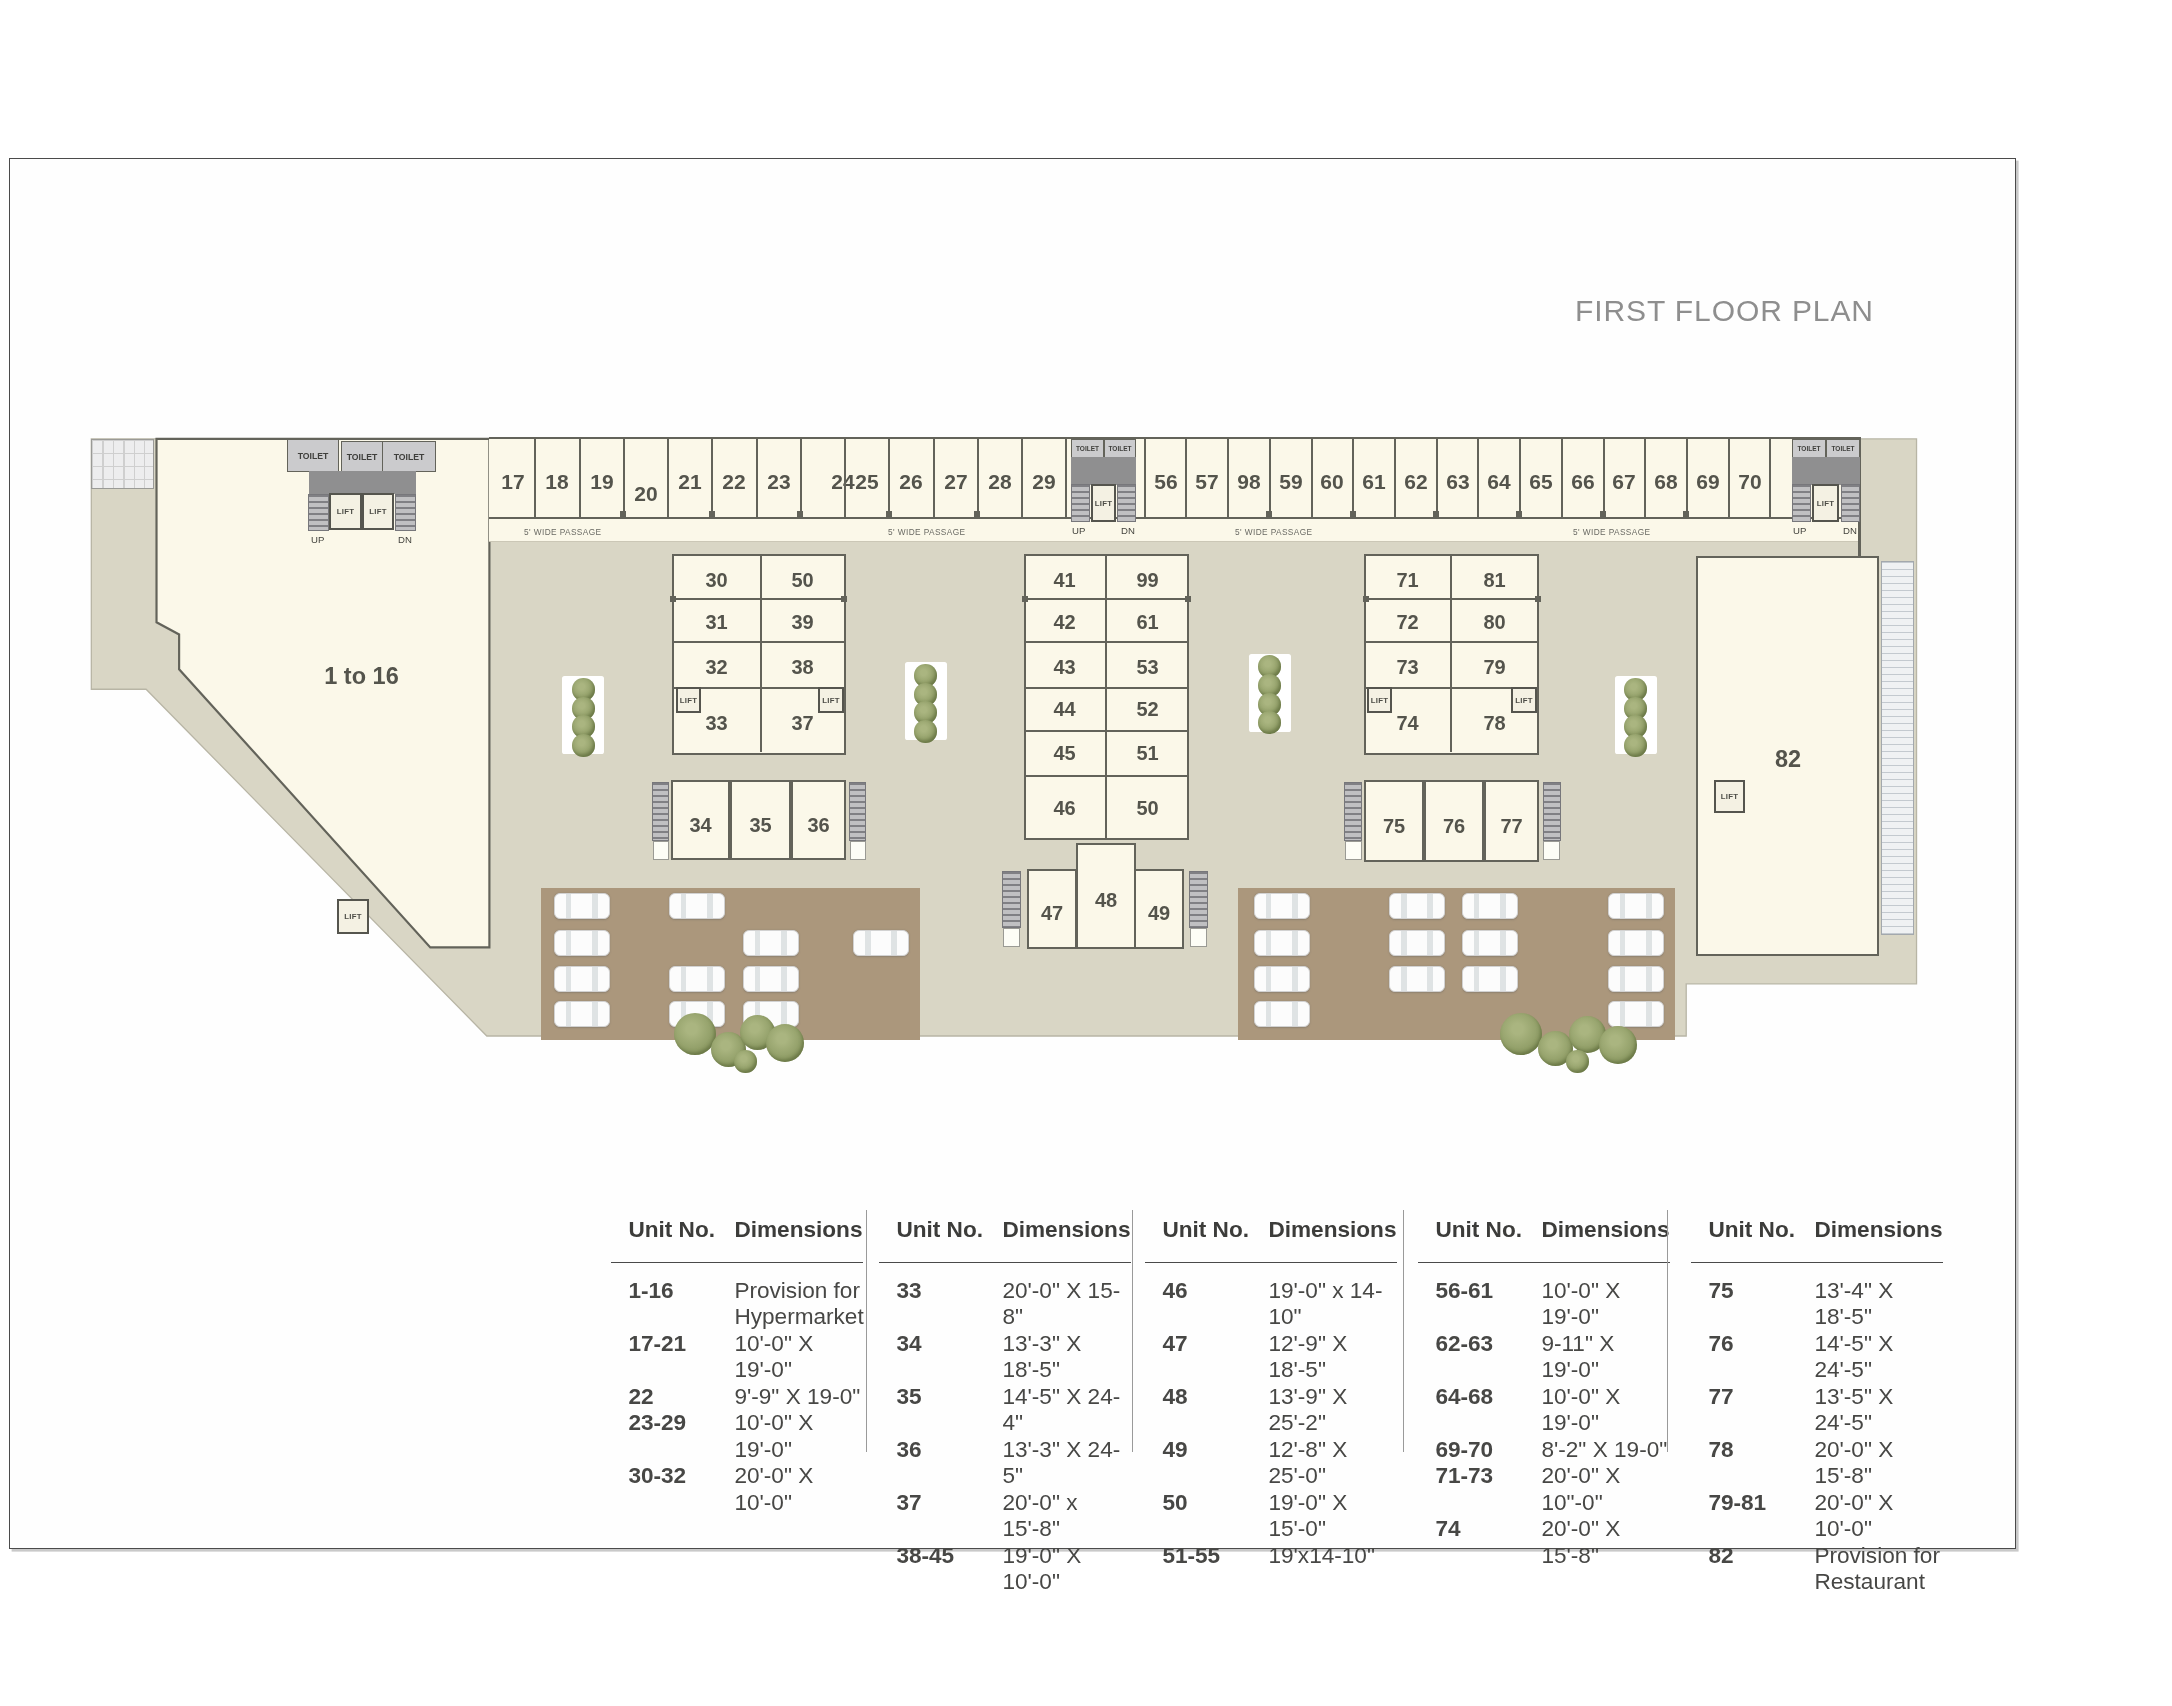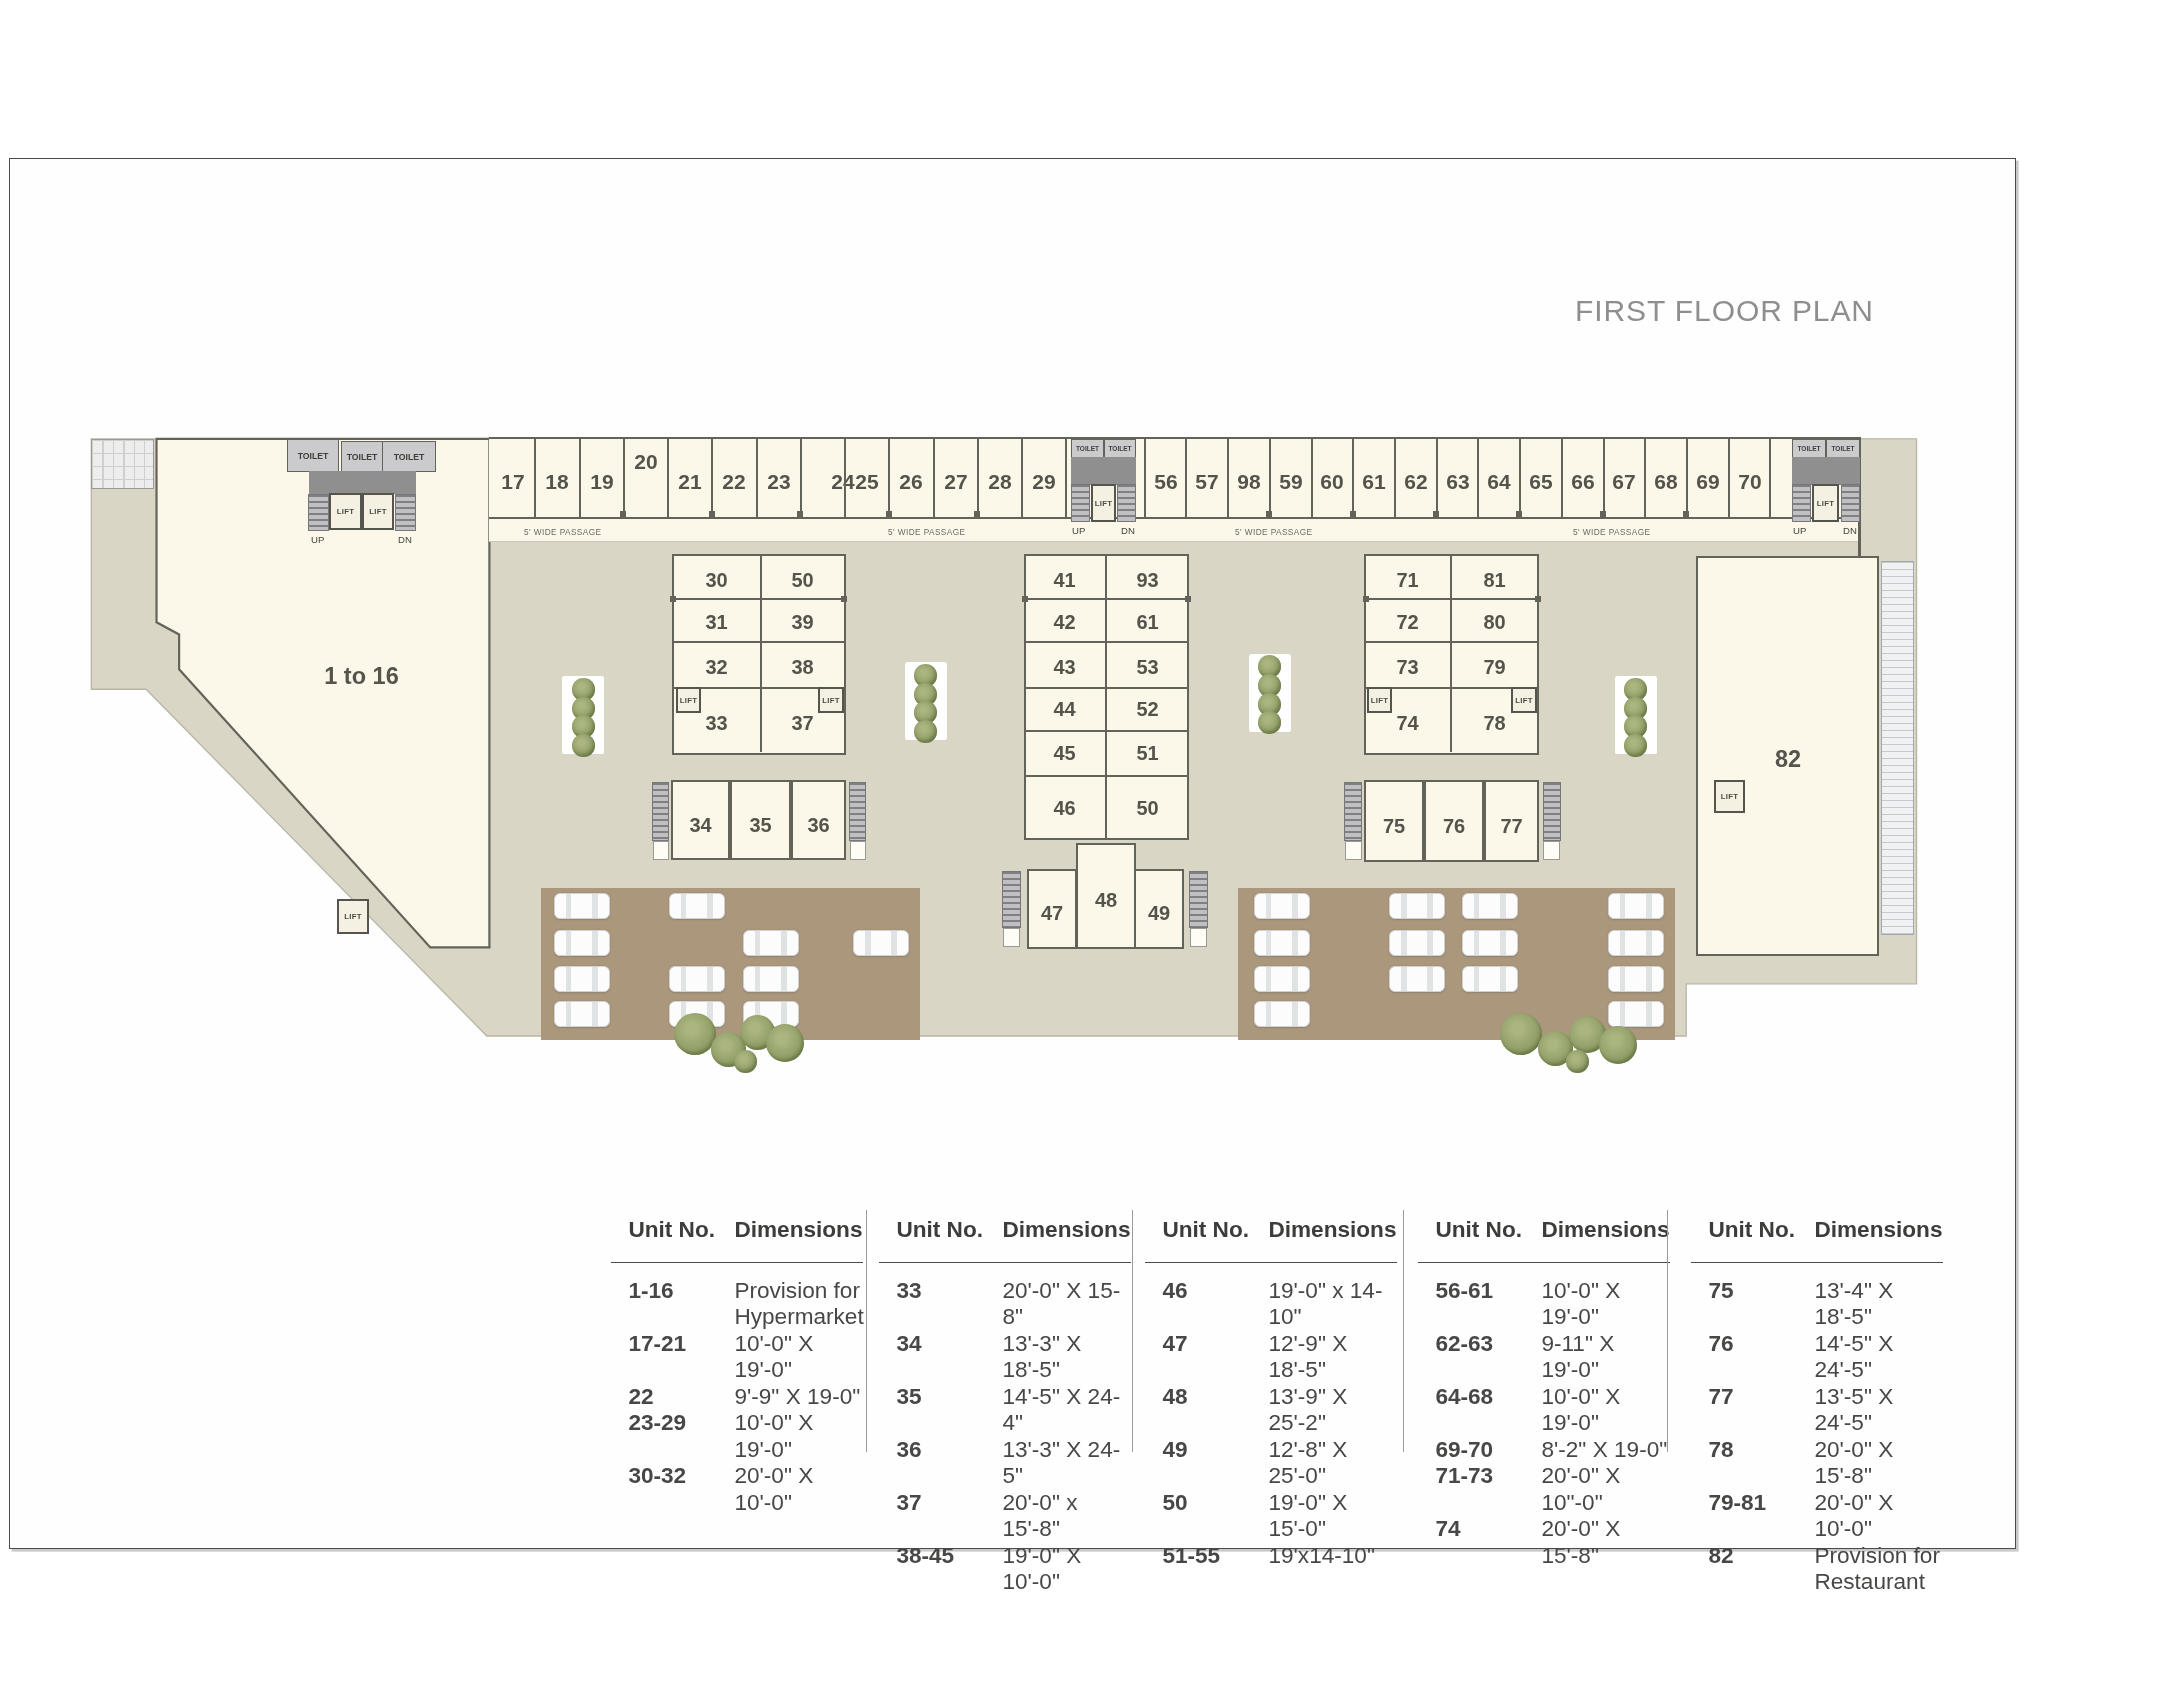--- a/index.html
+++ b/index.html
@@ -54,21 +54,21 @@
       <div class="abs band" style="left: 489px; top: 437px; width: 1371px; height: 105px;"></div>
       <div class="abs wall" style="left: 489px; top: 517px; width: 1371px; height: 2.2px;"></div>
       <div class="abs wall" style="left: 1858px; top: 437px; width: 2.6px; height: 119px;"></div>
       <div class="abs unit-lbl" style="left: 491px; top: 468px; width: 44px; height: 28px;">17</div>
       <div class="abs wall" style="left: 534px; top: 439px; width: 1.7px; height: 78px;"></div>
       <div class="abs unit-lbl" style="left: 535px; top: 468px; width: 44px; height: 28px;">18</div>
       <div class="abs wall" style="left: 579px; top: 439px; width: 1.7px; height: 78px;"></div>
       <div class="abs unit-lbl" style="left: 580px; top: 468px; width: 44px; height: 28px;">19</div>
       <div class="abs wall" style="left: 623px; top: 439px; width: 1.7px; height: 78px;"></div>
       <div class="abs wall" style="left: 620px; top: 511px; width: 6px; height: 6px;"></div>
-      <div class="abs unit-lbl" style="left: 624px; top: 448px; width: 44px; height: 28px;">20</div>
+      <div class="abs unit-lbl" style="left: 624px; top: 480px; width: 44px; height: 28px;">20</div>
       <div class="abs wall" style="left: 667px; top: 439px; width: 1.7px; height: 78px;"></div>
       <div class="abs unit-lbl" style="left: 668px; top: 468px; width: 44px; height: 28px;">21</div>
       <div class="abs wall" style="left: 711px; top: 439px; width: 1.7px; height: 78px;"></div>
       <div class="abs wall" style="left: 709px; top: 511px; width: 6px; height: 6px;"></div>
       <div class="abs unit-lbl" style="left: 712px; top: 468px; width: 44px; height: 28px;">22</div>
       <div class="abs wall" style="left: 756px; top: 439px; width: 1.7px; height: 78px;"></div>
       <div class="abs unit-lbl" style="left: 757px; top: 468px; width: 44px; height: 28px;">23</div>
       <div class="abs wall" style="left: 800px; top: 439px; width: 1.7px; height: 78px;"></div>
       <div class="abs wall" style="left: 797px; top: 511px; width: 6px; height: 6px;"></div>
       <div class="abs unit-lbl" style="left: 801px; top: 468px; width: 44px; height: 28px; padding-left: 40px;">24</div>
@@ -185,21 +185,21 @@
       <div class="abs blk" style="left: 1024px; top: 554px; width: 165px; height: 286px;"></div>
       <div class="abs wall" style="left: 1105px; top: 556px; width: 2.2px; height: 282px;"></div>
       <div class="abs wall" style="left: 1025px; top: 598px; width: 162px; height: 2.2px;"></div>
       <div class="abs wall" style="left: 1022px; top: 596px; width: 6px; height: 6px;"></div>
       <div class="abs wall" style="left: 1185px; top: 596px; width: 6px; height: 6px;"></div>
       <div class="abs wall" style="left: 1025px; top: 641px; width: 162px; height: 2.2px;"></div>
       <div class="abs wall" style="left: 1025px; top: 687px; width: 162px; height: 2.2px;"></div>
       <div class="abs wall" style="left: 1025px; top: 730px; width: 162px; height: 2.2px;"></div>
       <div class="abs wall" style="left: 1025px; top: 775px; width: 162px; height: 2.2px;"></div>
       <div class="abs room-lbl" style="left: 1035px; top: 567px; width: 59px; height: 26px;">41</div>
-      <div class="abs room-lbl" style="left: 1118px; top: 567px; width: 59px; height: 26px;">93</div>
+      <div class="abs room-lbl" style="left: 1118px; top: 567px; width: 59px; height: 26px;">99</div>
       <div class="abs room-lbl" style="left: 1035px; top: 609px; width: 59px; height: 26px;">42</div>
       <div class="abs room-lbl" style="left: 1118px; top: 609px; width: 59px; height: 26px;">61</div>
       <div class="abs room-lbl" style="left: 1035px; top: 654px; width: 59px; height: 26px;">43</div>
       <div class="abs room-lbl" style="left: 1118px; top: 654px; width: 59px; height: 26px;">53</div>
       <div class="abs room-lbl" style="left: 1035px; top: 696px; width: 59px; height: 26px;">44</div>
       <div class="abs room-lbl" style="left: 1118px; top: 696px; width: 59px; height: 26px;">52</div>
       <div class="abs room-lbl" style="left: 1035px; top: 740px; width: 59px; height: 26px;">45</div>
       <div class="abs room-lbl" style="left: 1118px; top: 740px; width: 59px; height: 26px;">51</div>
       <div class="abs room-lbl" style="left: 1035px; top: 795px; width: 59px; height: 26px;">46</div>
       <div class="abs room-lbl" style="left: 1118px; top: 795px; width: 59px; height: 26px;">50</div>

